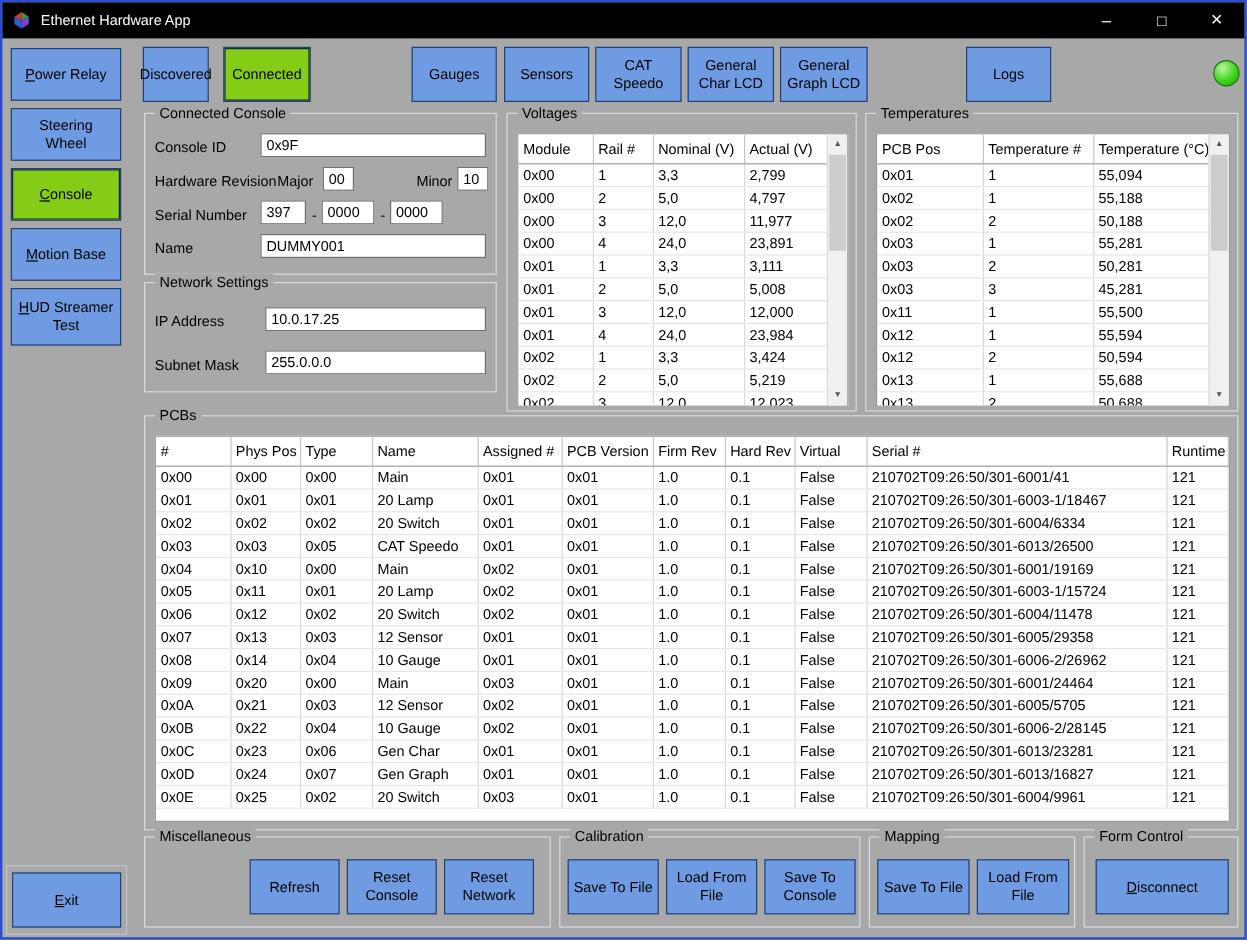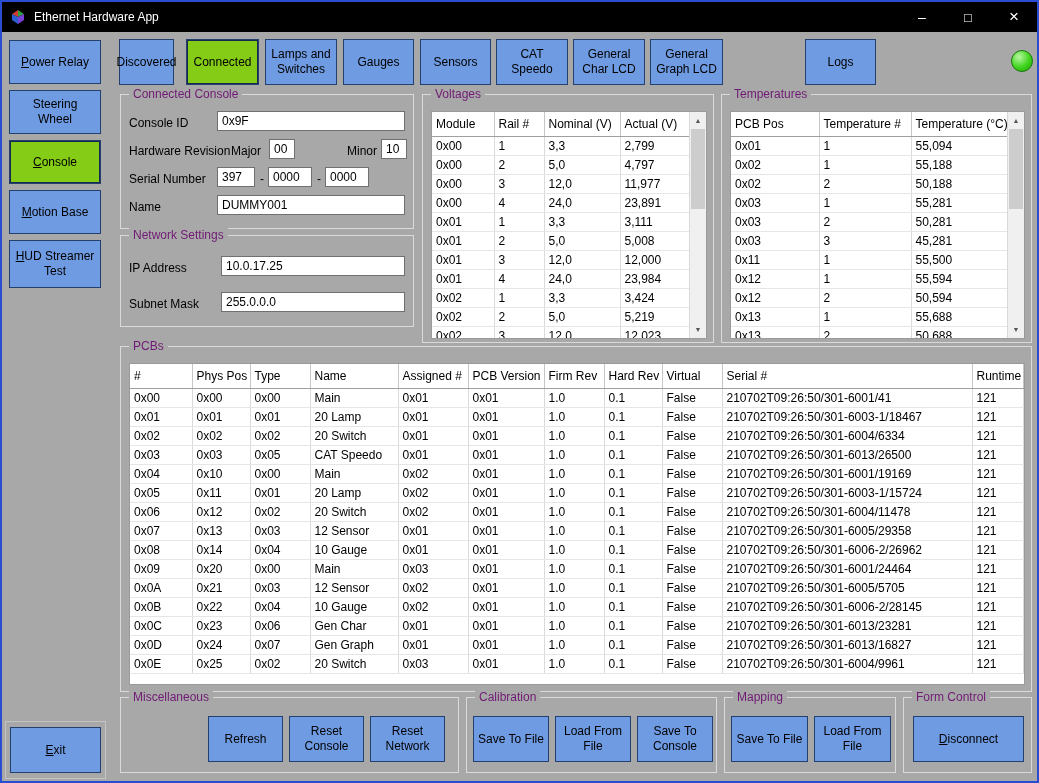--- a/index.html
+++ b/index.html
@@ -61,21 +61,21 @@
   .led {
     position: absolute; left: 1009px; top: 48px; width: 22px; height: 22px;
     border-radius: 50%; border: 1px solid #177708;
     background: radial-gradient(circle at 35% 30%, #b9f6a2, #3fd41c 55%, #22a40e);
   }
 
   
   .group { position: absolute; border: 1px solid #dadada; }
   .group-title {
     position: absolute; top: -8px; left: 8px; background: #a8a8a8;
-    padding: 0 4px; font-size: 12px; color: #701a75; white-space: nowrap;
+    padding: 0 4px; font-size: 12px; color: #000000; white-space: nowrap;
   }
   #grp-console  { left: 118px; top: 92px;  width: 294px; height: 135px; }
   #grp-network  { left: 118px; top: 233px; width: 294px; height: 92px; }
   #grp-voltages { left: 420px; top: 92px;  width: 292px; height: 249px; }
   #grp-temps    { left: 719px; top: 92px;  width: 311px; height: 249px; }
   #grp-pcbs     { left: 118px; top: 344px; width: 912px; height: 346px; }
   #grp-misc     { left: 118px; top: 695px; width: 339px; height: 76px; }
   #grp-cal      { left: 464px; top: 695px; width: 251px; height: 76px; }
   #grp-map      { left: 722px; top: 695px; width: 172px; height: 76px; }
   #grp-form     { left: 901px; top: 695px; width: 129px; height: 76px; }
@@ -214,23 +214,20 @@
         <span>Exit</span>
       </button>
   </div>
 
   <button class="btn" id="tab-0">
       <span>Discovered</span>
     </button>
   <button class="btn selected" id="tab-1">
       <span>Connected</span>
     </button>
-  <button class="btn" id="tab-2">
-      <span>Lamps and Switches</span>
-    </button>
   <button class="btn" id="tab-3">
       <span>Gauges</span>
     </button>
   <button class="btn" id="tab-4">
       <span>Sensors</span>
     </button>
   <button class="btn" id="tab-5">
       <span>CAT Speedo</span>
     </button>
   <button class="btn" id="tab-6">

